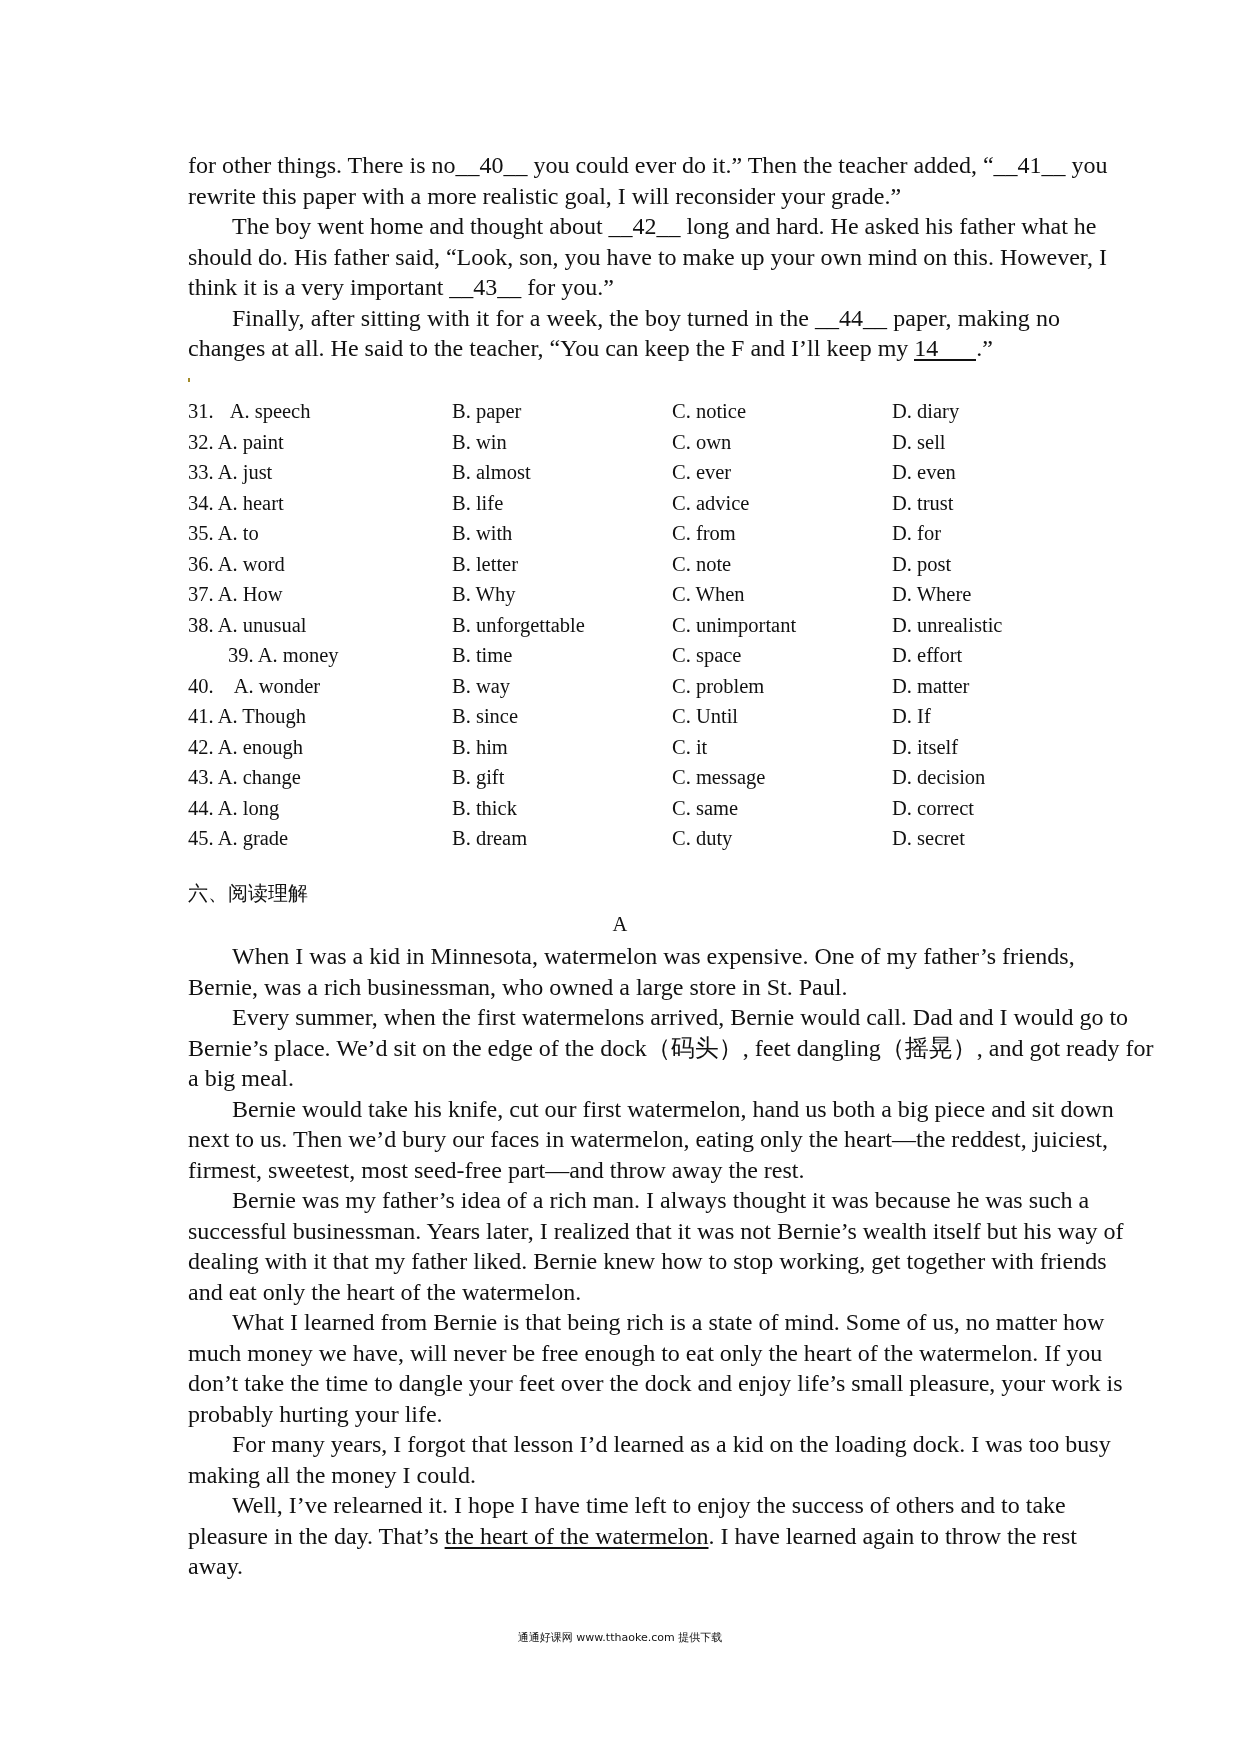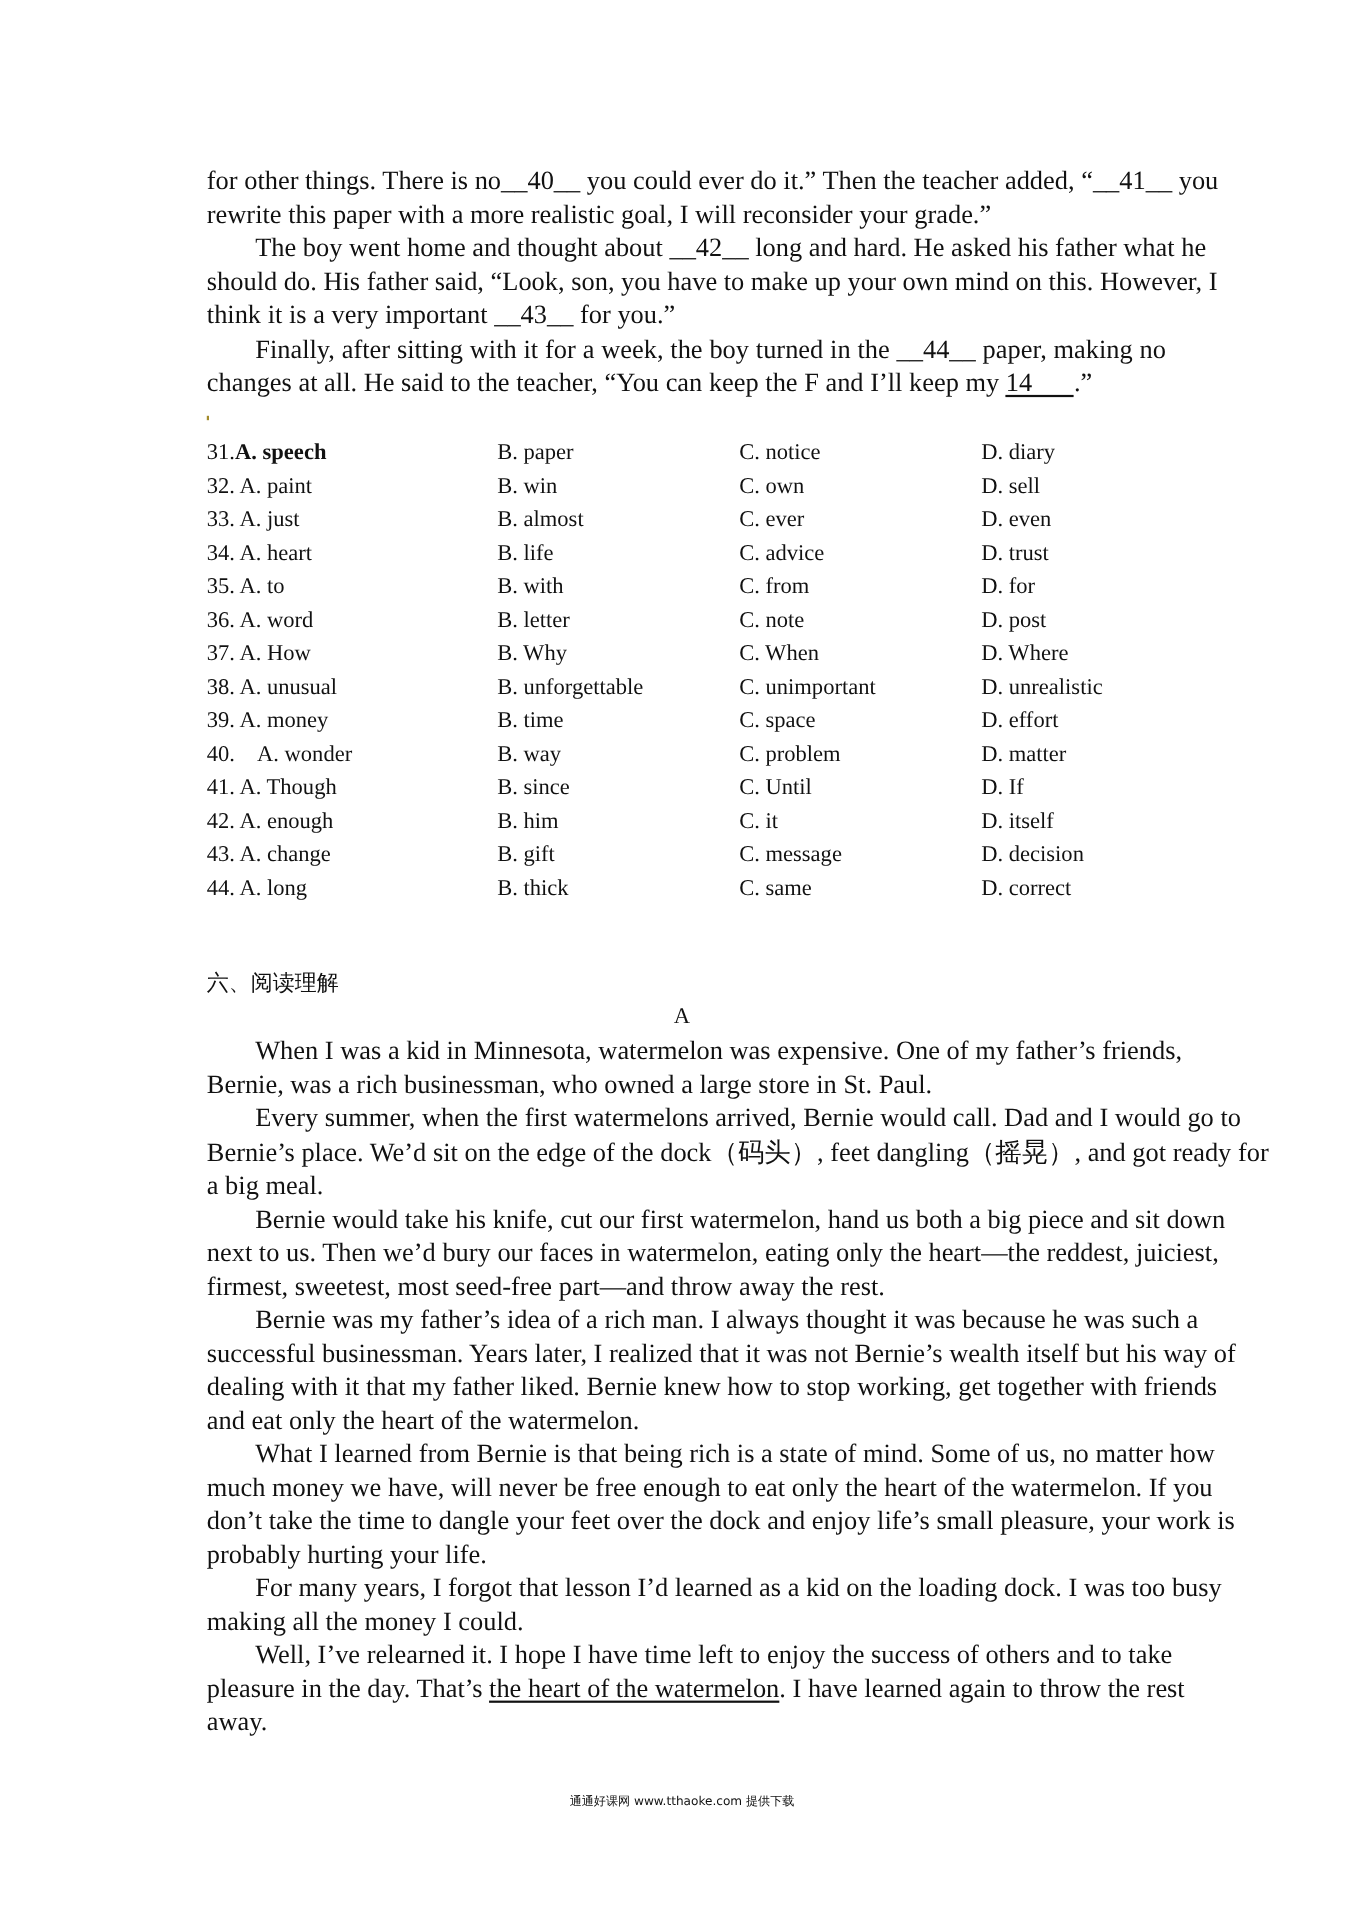--- a/index.html
+++ b/index.html
@@ -36,21 +36,21 @@
   <div class="line">should do. His father said, “Look, son, you have to make up your own mind on this. However, I</div>
   <div class="line last">think it is a very important __43__ for you.”</div>
   <div class="line indent">Finally, after sitting with it for a week, the boy turned in the __44__ paper, making no</div>
   <div class="line last"><span>changes at all. He said to  the teacher, “You can keep the F and I’ll keep my </span><span class="blank-14">14</span><span>.”</span></div>
 </div>
 
 <div class="dot"></div>
 
 <div class="opts" id="opts">
     <div class="opt-row">
-      <span class="c-a"><span style="position: static;">31.</span><span style="position: static; margin-left: 0; font-weight: bold;">A. speech</span></span>
+      <span class="c-a"><span style="position: static;">31.</span><span style="position: static; margin-left: 16px;">A. speech</span></span>
       <span class="c-b">B. paper</span>
       <span class="c-c">C. notice</span>
       <span class="c-d">D. diary</span>
     </div>
     <div class="opt-row">
       <span class="c-a"><span style="position: static;">32.</span><span style="position: static; margin-left: 4px;">A. paint</span></span>
       <span class="c-b">B. win</span>
       <span class="c-c">C. own</span>
       <span class="c-d">D. sell</span>
     </div>
@@ -84,21 +84,21 @@
       <span class="c-c">C. When</span>
       <span class="c-d">D. Where</span>
     </div>
     <div class="opt-row">
       <span class="c-a"><span style="position: static;">38.</span><span style="position: static; margin-left: 4px;">A. unusual</span></span>
       <span class="c-b">B. unforgettable</span>
       <span class="c-c">C. unimportant</span>
       <span class="c-d">D. unrealistic</span>
     </div>
     <div class="opt-row">
-      <span class="c-a"><span style="position: static;">39.</span><span style="position: static; margin-left: 4px;">A. money</span></span>
+      <span class="c-a"><span style="position: static; margin-left: 40px;">39.</span><span style="position: static; margin-left: 4px;">A. money</span></span>
       <span class="c-b">B. time</span>
       <span class="c-c">C. space</span>
       <span class="c-d">D. effort</span>
     </div>
     <div class="opt-row">
       <span class="c-a"><span style="position: static;">40.</span><span style="position: static; margin-left: 20px;">A. wonder</span></span>
       <span class="c-b">B. way</span>
       <span class="c-c">C. problem</span>
       <span class="c-d">D. matter</span>
     </div>
@@ -119,20 +119,26 @@
       <span class="c-b">B. gift</span>
       <span class="c-c">C. message</span>
       <span class="c-d">D. decision</span>
     </div>
     <div class="opt-row">
       <span class="c-a"><span style="position: static;">44.</span><span style="position: static; margin-left: 4px; text-align: right;">A. long</span></span>
       <span class="c-b">B. thick</span>
       <span class="c-c">C. same</span>
       <span class="c-d">D. correct</span>
     </div>
+    <div class="opt-row">
+      <span class="c-a"><span style="position: static;">45.</span><span style="position: static; margin-left: 4px;">A. grade</span></span>
+      <span class="c-b">B. dream</span>
+      <span class="c-c">C. duty</span>
+      <span class="c-d">D. secret</span>
+    </div>
   </div>
 
 <div class="section-title">六、阅读理解</div>
 <div class="passage-letter">A</div>
 
 <div class="passage" id="passage">
     <div class="line indent">When I was a kid in Minnesota, watermelon was expensive. One of my father’s friends,</div>
     <div class="line last">Bernie, was a rich businessman, who owned a large store in St. Paul.</div>
     <div class="line indent">Every summer, when the first watermelons arrived, Bernie would call. Dad and I would go to</div>
     <div class="line">Bernie’s place. We’d sit on the edge of the dock（码头）, feet dangling（摇晃）, and got ready for</div>

